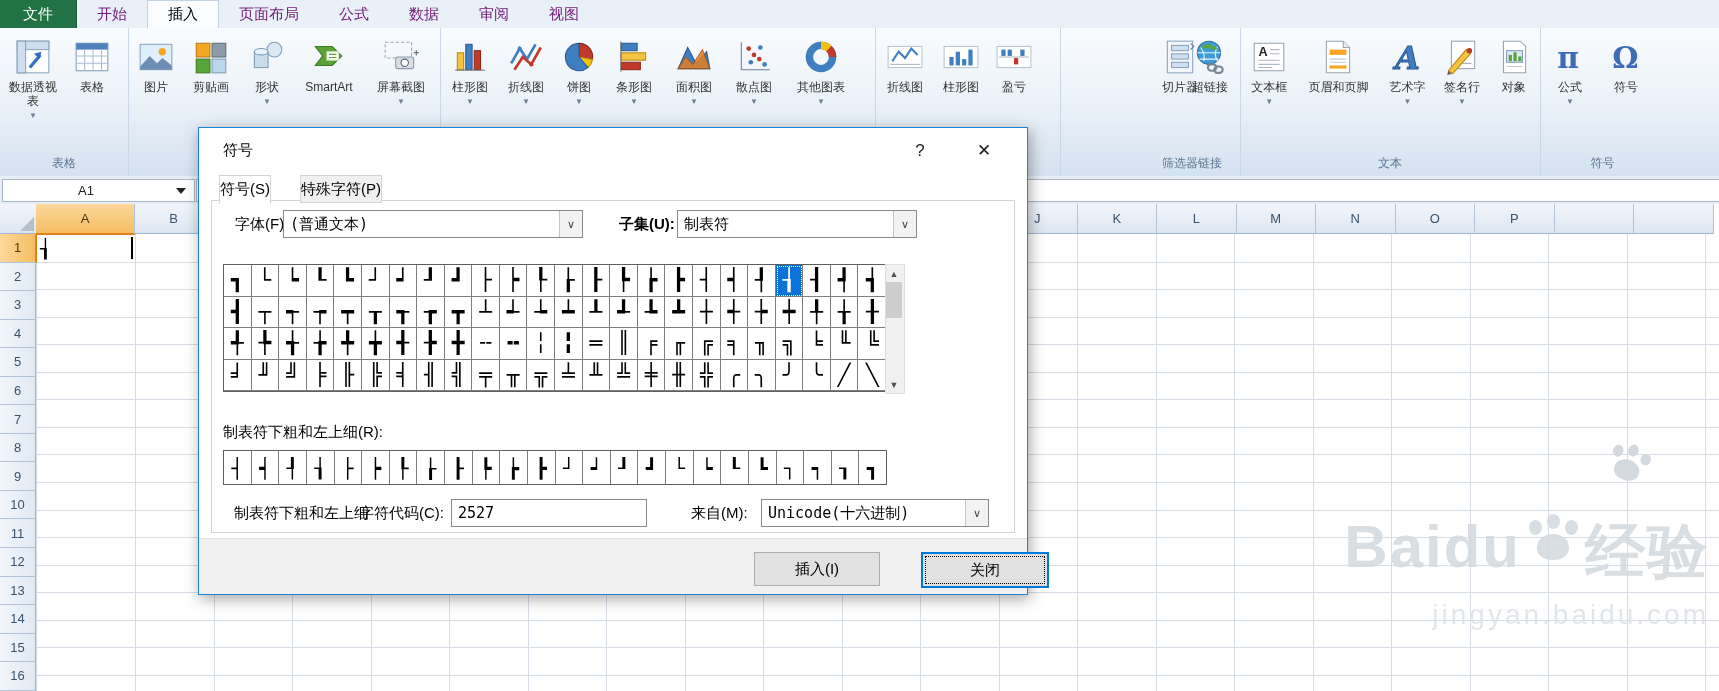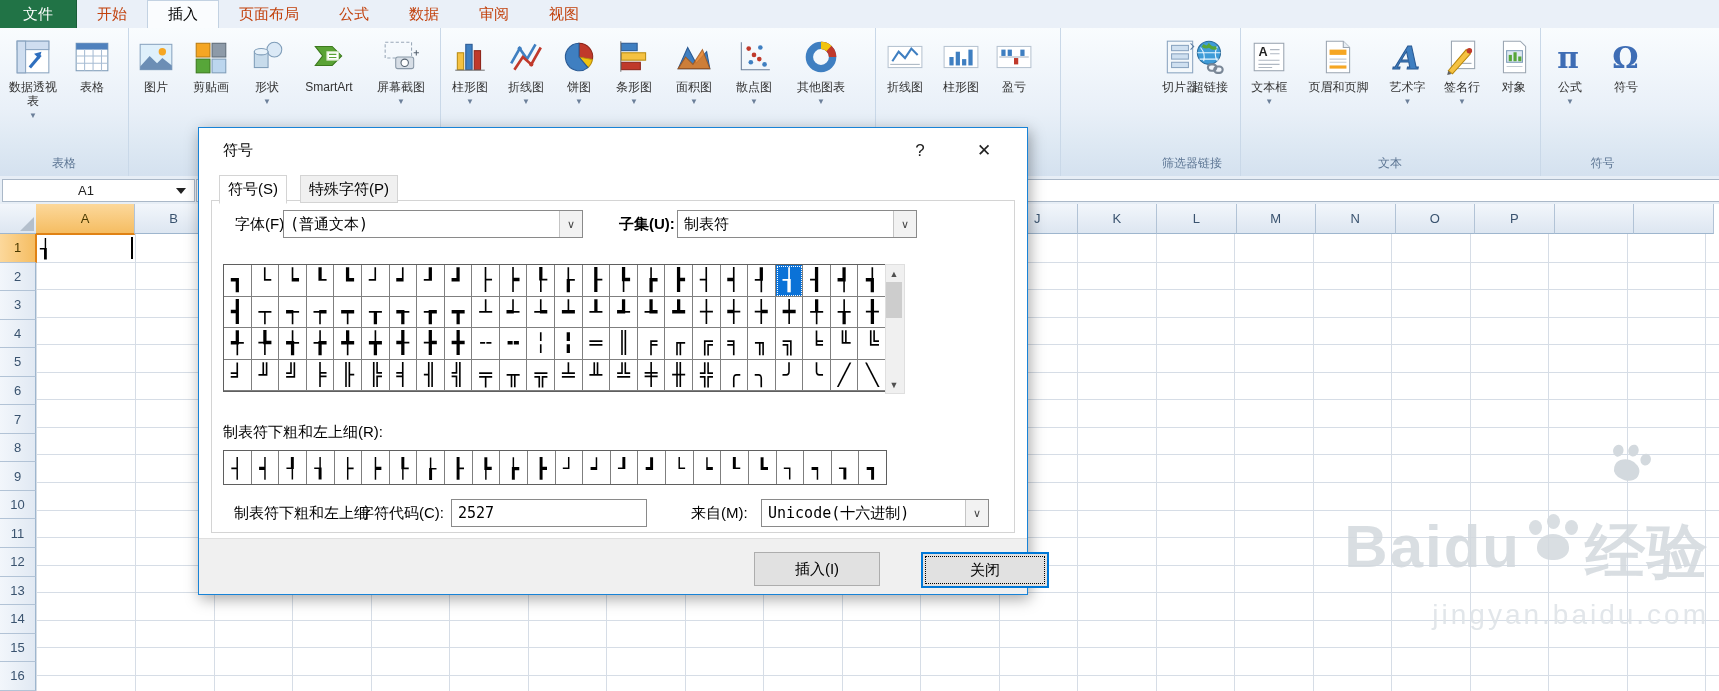--- a/index.html
+++ b/index.html
@@ -2,21 +2,21 @@
 <html><head>
 <meta charset="utf-8">
 <style>
   html,body{margin:0;padding:0;background:#888;}
   #screen{position:relative;width:1719px;height:691px;overflow:hidden;background:#fff;
     font-family:"Liberation Sans",sans-serif;-webkit-font-smoothing:antialiased;}
   
   .menubar{position:absolute;left:0;top:0;width:100%;height:28px;background:#eaf0f8;border-bottom:1px solid #c8d6e5;display:flex;align-items:stretch;}
   .file-tab{width:76px;background:#217346;color:#fff;font-size:15px;display:flex;align-items:center;justify-content:center;border-right:1px solid #1a5c38;}
   .menu-tabs{display:flex;}
-  .menu-tab{padding:0 20px;font-size:15px;color:#c2410c;display:flex;align-items:center;}
+  .menu-tab{padding:0 20px;font-size:15px;color:#701a75;display:flex;align-items:center;}
   .menu-tab.active{background:#fafcfe;border:1px solid #c3d2e2;border-bottom:none;color:#000;}
   
   .ribbon{position:absolute;left:0;top:28px;width:100%;height:148px;
     background:linear-gradient(#f9fcfe, #e9f0f8 55%, #dde8f3 80%, #d4e1ef);border-bottom:1px solid #b9c9da;}
   .rgroup{position:absolute;top:0;height:148px;border-right:1px solid #c9d8e8;}
   .ritems{display:flex;align-items:flex-start;padding:4px 2px 0 2px;}
   .ritem{width:56px;display:flex;flex-direction:column;align-items:center;padding-top:2px;cursor:default;}
   .ricon{height:46px;display:flex;align-items:center;justify-content:center;}
   .ricon svg{width:38px;height:38px;}
   .rlabel{font-size:12px;color:#333;text-align:center;line-height:14px;}
@@ -58,21 +58,21 @@
   .paw .t1,.paw .t2,.paw .t3{position:absolute;width:13px;height:15px;border-radius:50%;background:#d3d9de;}
   .paw .t1{left:2px;top:8px;} .paw .t2{left:20px;top:2px;} .paw .t3{left:38px;top:8px;}
   .paw.small{transform:rotate(18deg) scale(.8);position:absolute;right:48px;bottom:142px;}
   
   .dialog{position:absolute;left:198px;top:127px;width:828px;height:466px;background:#fff;border:1px solid #1883d7;
     box-shadow:2px 4px 14px rgba(0,0,0,.35);z-index:10;font-size:15px;color:#000;}
   .dlg-title{position:absolute;left:24px;top:13px;font-size:15px;}
   .dlg-help{position:absolute;left:708px;top:10px;width:26px;height:26px;display:flex;align-items:center;justify-content:center;font-size:17px;color:#222;}
   .dlg-close{position:absolute;left:768px;top:8px;width:34px;height:28px;display:flex;align-items:center;justify-content:center;font-size:17px;color:#222;}
   .tab-frame{position:absolute;left:12px;top:72px;width:802px;height:331px;background:#fff;border:1px solid #d4d4d4;}
-  .dlg-tab{position:absolute;top:47px;height:26px;display:flex;align-items:center;padding:0 8px;font-size:15px;
+  .dlg-tab{position:absolute;top:47px;height:26px;display:flex;align-items:center;padding:0 0;font-size:15px;
     border:1px solid #d4d4d4;background:#f0f0f0;z-index:2;}
   .dlg-tab.active{background:#fff;border-bottom:1px solid #fff;height:27px;}
   .dlg-label{position:absolute;font-size:15px;}
   .combo{position:absolute;height:26px;background:#fff;border:1px solid #8a8a8a;display:flex;align-items:center;}
   .combo .val{flex:1;padding-left:6px;font-family:"DejaVu Sans Mono",monospace;font-size:15px;overflow:hidden;white-space:nowrap;}
   .combo .arr{width:22px;align-self:stretch;border-left:1px solid #c5c5c5;background:#f2f2f2;display:flex;align-items:center;justify-content:center;color:#444;font-size:11px;}
   .sym-grid{position:absolute;left:24px;top:136px;width:662px;height:126px;border:1px solid #5f5f5f;
     display:grid;grid-template-columns:repeat(24,1fr);grid-template-rows:repeat(4,1fr);background:#fff;}
   .sym-cell{border-right:1px solid #7f7f7f;border-bottom:1px solid #7f7f7f;font-family:"DejaVu Sans Mono",monospace;
     font-size:21px;display:flex;align-items:center;justify-content:center;color:#000;overflow:hidden;}

